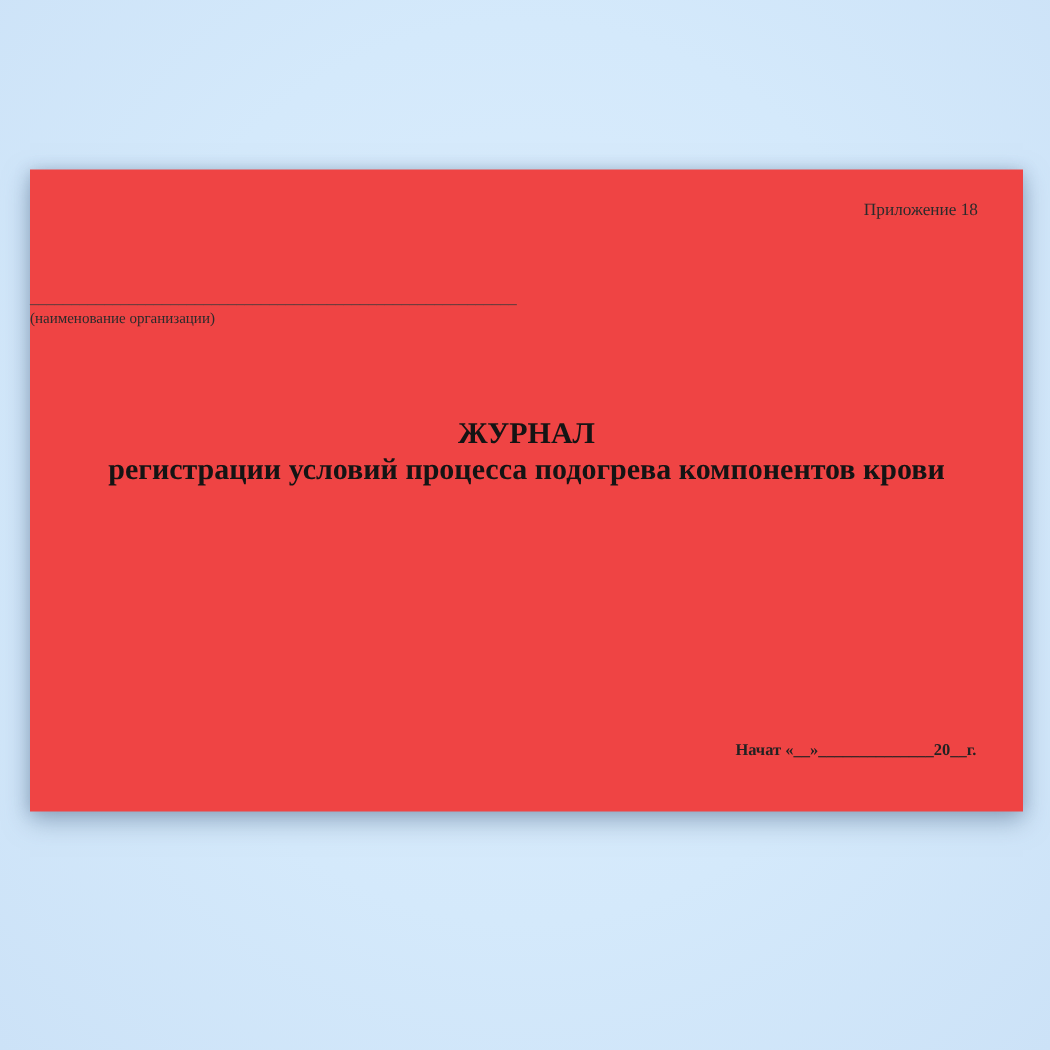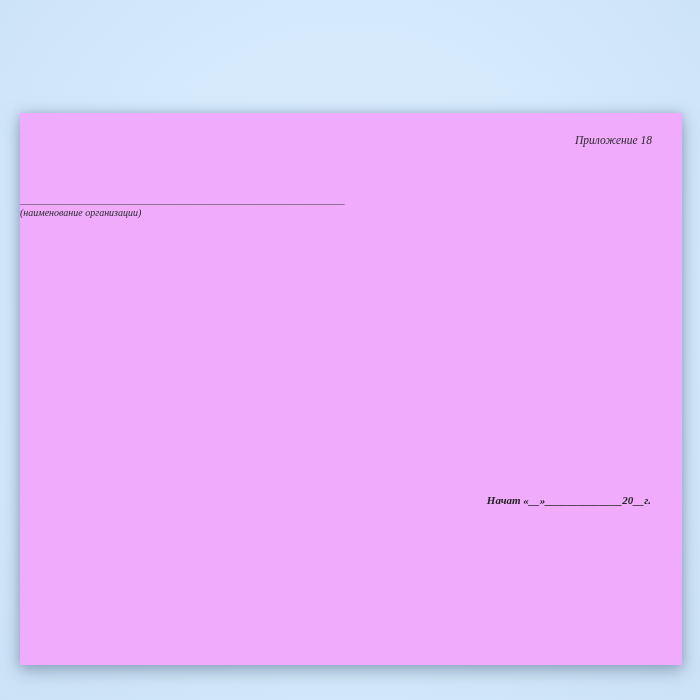--- a/index.html
+++ b/index.html
@@ -12,24 +12,23 @@
     height: 700px;
     overflow: hidden;
     background: radial-gradient(ellipse at 50% 45%, #dcedfd 0%, #d4e9fb 55%, #cce2f7 100%);
     font-family: "Liberation Serif", "DejaVu Serif", serif;
   }
   .page {
     position: absolute;
     left: 20px;
     top: 113px;
     width: 662px;
-    height: 552px;
-    background: #f0abfc;
+    height: 428px;
+    background: #ef4444;
     box-shadow: 0 6px 16px rgba(100, 125, 155, 0.55), 0 0 9px rgba(110, 135, 165, 0.38);
-    font-style: italic;
   }
   .header-note {
     position: absolute;
     top: 20px;
     right: 30px;
     text-align: right;
     font-size: 11.5px;
     line-height: 15px;
     color: #2b2b2b;
   }
@@ -90,18 +89,22 @@
 
   <div class="header-note">
     <div>Приложение 18</div>
   </div>
 
   <div class="org-block">
     <div class="org-blank-line">___________________________________________________________</div>
     <div class="org-caption">(наименование организации)</div>
   </div>
 
+  <div class="title-block">
+    <div class="title-main">ЖУРНАЛ</div>
+    <div class="title-sub">регистрации условий процесса подогрева компонентов крови</div>
+  </div>
 
   <div class="dates-block">
     <div class="date-row">Начат «__»______________20__г.</div>
   </div>
 
 </div>
 
 </body></html>

